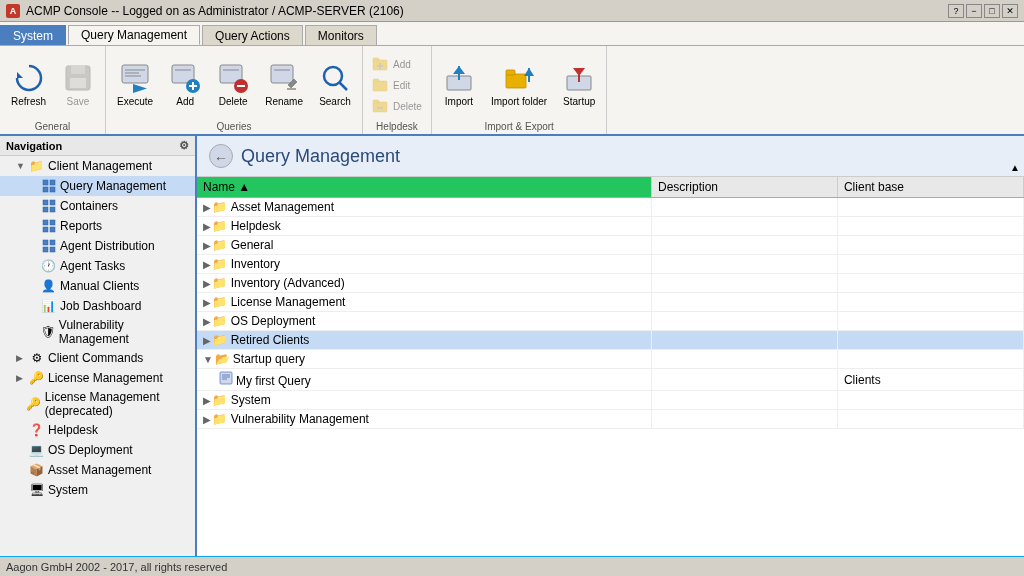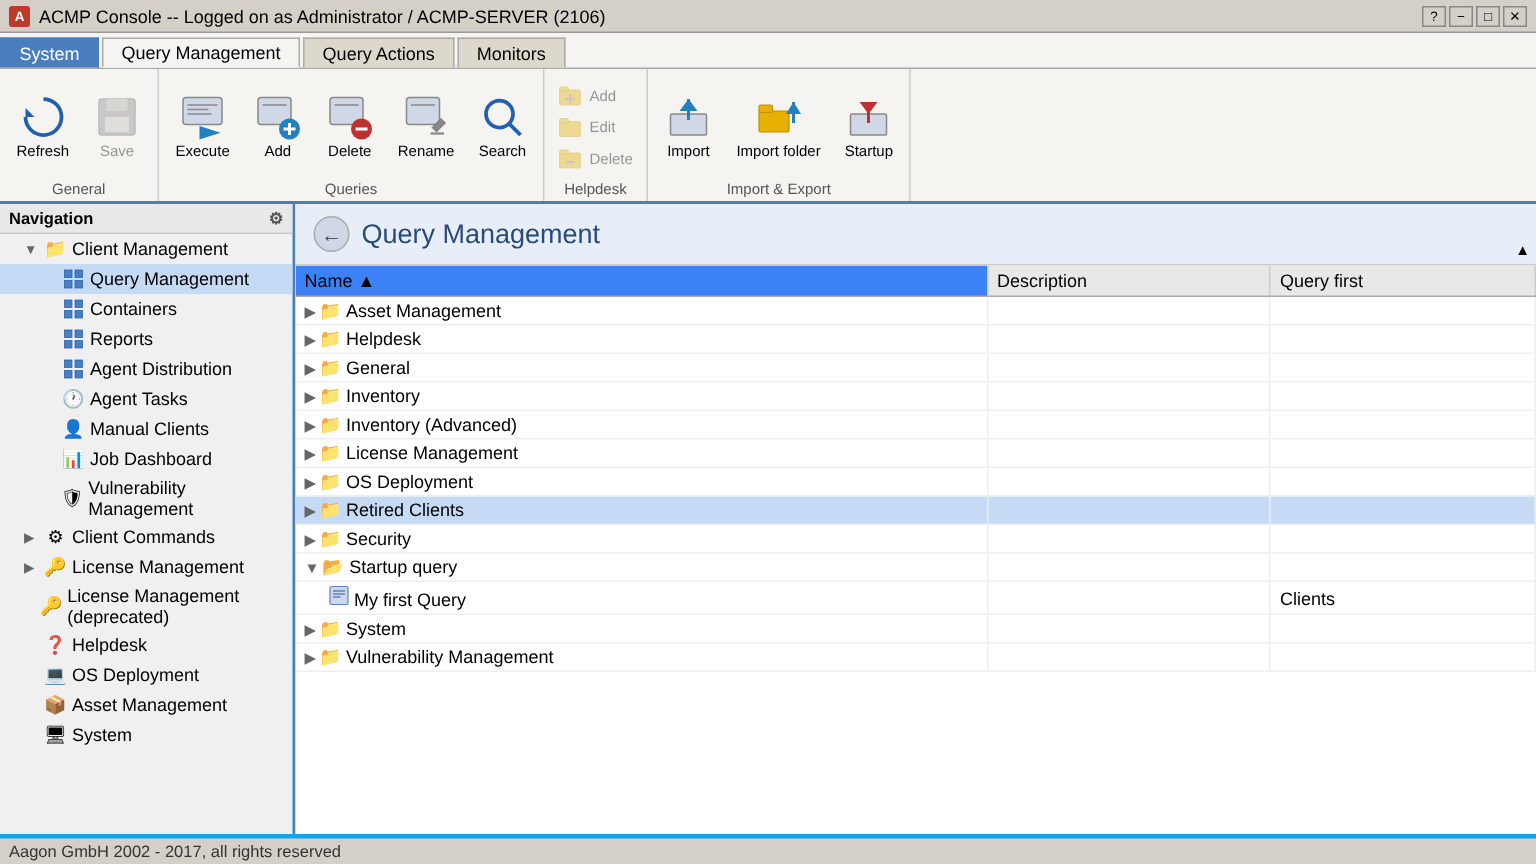--- a/index.html
+++ b/index.html
@@ -45,30 +45,30 @@
     #content { flex: 1; background: white; display: flex; flex-direction: column; overflow: hidden; }
     #content-header { background: #e8eef8; border-bottom: 1px solid #ccc; padding: 8px 12px; display: flex; align-items: center; gap: 8px; }
     #content-header .back-btn { width: 24px; height: 24px; background: #d0d8e8; border: 1px solid #aaa; border-radius: 50%; display: flex; align-items: center; justify-content: center; cursor: pointer; font-size: 14px; color: #555; }
     #content-header .page-title { font-size: 18px; font-weight: normal; color: #2a4a7a; }
 
     
     #table-area { flex: 1; overflow-y: auto; }
     table { width: 100%; border-collapse: collapse; }
     table thead tr { background: #e8e8e8; }
     table thead th { padding: 3px 6px; text-align: left; font-size: 12px; font-weight: normal; border-right: 1px solid #ccc; border-bottom: 1px solid #aaa; cursor: pointer; }
-    table thead th.sorted { background: #3b82f6; }
+    table thead th.sorted { background: #22c55e; }
     table tbody tr { border-bottom: 1px solid #eee; }
     table tbody tr.selected { background: #c5daf5; }
     table tbody td { padding: 2px 6px; font-size: 12px; border-right: 1px solid #eee; }
     .row-expand { color: #666; font-size: 10px; margin-right: 2px; }
     .folder-icon { display: inline-flex; align-items: center; margin-right: 3px; }
     .query-icon { display: inline-flex; align-items: center; margin-right: 3px; }
 
     
-    #statusbar { background: #d4d0c8; border-top: 3px solid #0ea5e9; height: 20px; display: flex; align-items: center; padding: 0 6px; font-size: 11px; color: #333; }
+    #statusbar { background: #d4d0c8; border-top: 1px solid #0ea5e9; height: 20px; display: flex; align-items: center; padding: 0 6px; font-size: 11px; color: #333; }
 
     
     #ribbon-collapse { position: absolute; right: 4px; top: 116px; font-size: 10px; cursor: pointer; }
 
     .ribbon-outer { position: relative; }
     
     
     .folder-yellow { color: #e8b000; }
   </style>
 </head>
@@ -382,21 +382,21 @@
     <div id="content-header">
       <div class="back-btn">←</div>
       <span class="page-title">Query Management</span>
     </div>
     <div id="table-area">
       <table>
         <thead>
           <tr>
             <th class="sorted">Name ▲</th>
             <th>Description</th>
-            <th>Query first</th>
+            <th>Client base</th>
           </tr>
         </thead>
         <tbody>
           <tr>
             <td><span class="row-expand">▶</span><span class="folder-icon folder-yellow">📁</span>Asset Management</td>
             <td></td>
               <td></td>
           </tr>
           <tr>
             <td><span class="row-expand">▶</span><span class="folder-icon folder-yellow">📁</span>Helpdesk</td>
@@ -423,25 +423,20 @@
             <td></td>
               <td></td>
           </tr>
           <tr>
             <td><span class="row-expand">▶</span><span class="folder-icon folder-yellow">📁</span>OS Deployment</td>
             <td></td>
               <td></td>
           </tr>
           <tr class="selected">
             <td><span class="row-expand">▶</span><span class="folder-icon folder-yellow">📁</span>Retired Clients</td>
-            <td></td>
-              <td></td>
-          </tr>
-          <tr>
-            <td><span class="row-expand">▶</span><span class="folder-icon folder-yellow">📁</span>Security</td>
             <td></td>
               <td></td>
           </tr>
           <tr>
             <td><span class="row-expand">▼</span><span class="folder-icon folder-yellow">📂</span>Startup query</td>
             <td></td>
               <td></td>
           </tr>
           <tr>
             <td style="padding-left: 22px;">

